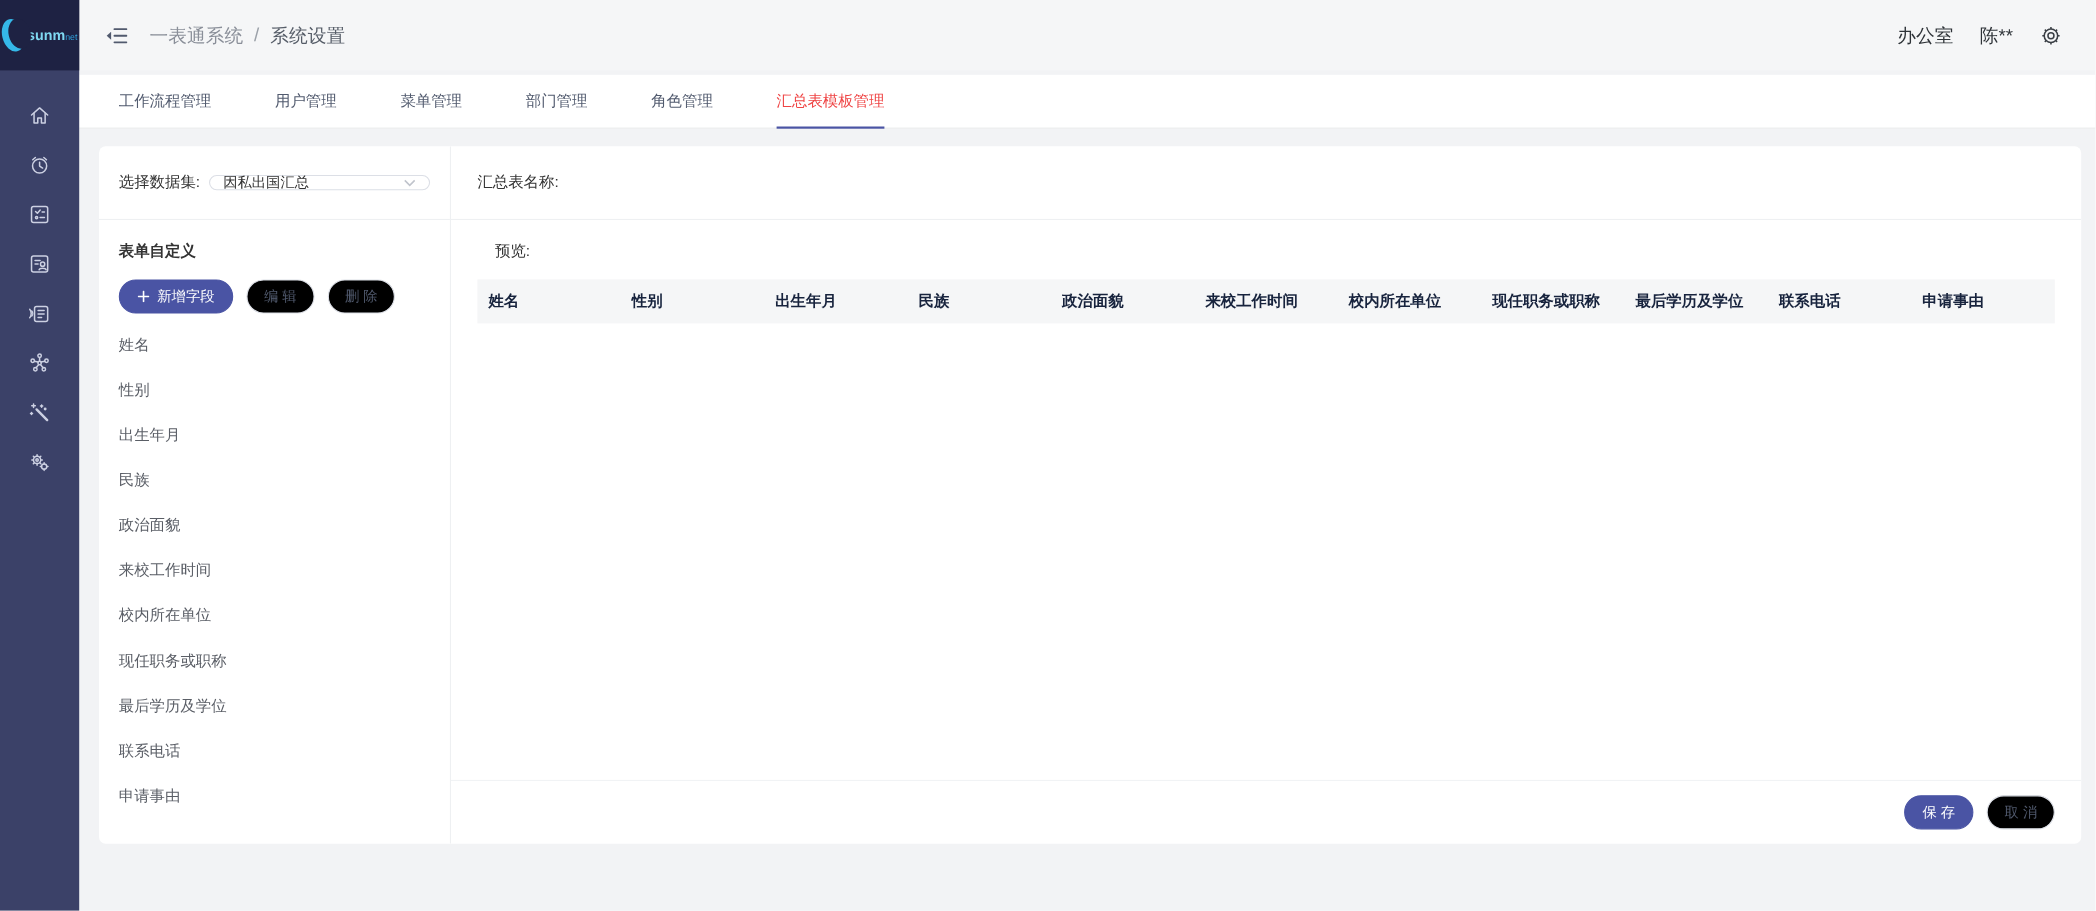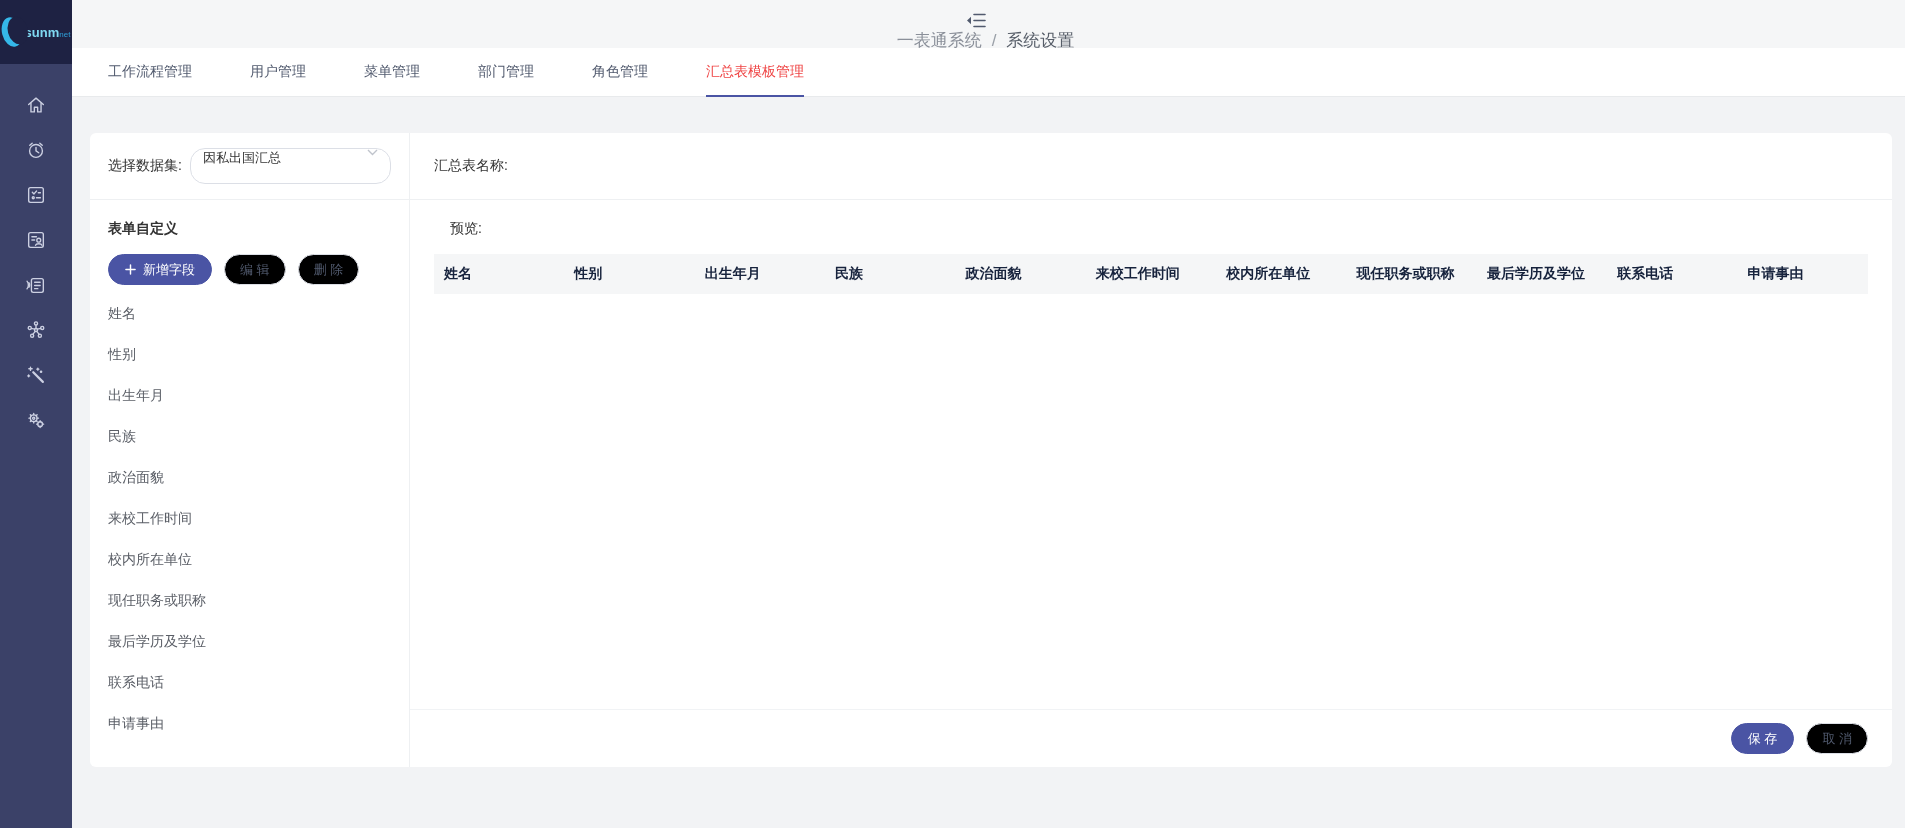--- a/index.html
+++ b/index.html
@@ -20,46 +20,46 @@
   .crescent::before { content:""; position:absolute; inset:0; background:#35b8e9; border-radius:50%; }
   .crescent::after  { content:""; position:absolute; top:1px; left:6px; width:20px; height:28px; background:#1e2243; border-radius:50%; }
   .logo-text { line-height:1; white-space:nowrap; }
   .logo-main { color:#7fd9f2; font-weight:bold; font-size:13px; letter-spacing:0; }
   .logo-suffix { color:#2f9fd8; font-size:8px; }
   .side-nav { display:flex; flex-direction:column; align-items:center; padding-top:18px; }
   .nav-item { width:72px; height:45px; display:flex; align-items:center; justify-content:center; cursor:pointer; }
   .nav-item svg { stroke:#ccd0e2; fill:none; stroke-width:1.5; stroke-linecap:round; stroke-linejoin:round; width:22px; height:22px; }
 
   
-  .topbar { position:absolute; left:72px; top:0; right:0; height:64px; background:#f5f6f7; display:flex; align-items:center; padding:12px 30px 0 24px;flex-direction:column; }
+  .topbar { position:absolute; left:72px; top:0; right:0; height:64px; background:#f5f6f7; display:flex; align-items:center; padding:0 30px 0 24px; }
   .fold-icon { cursor:pointer; margin-right:20px; }
   .fold-icon svg { stroke:#515a6e; fill:#515a6e; stroke-width:1.6; stroke-linecap:round; width:20px; height:17px; }
   .breadcrumb { font-size:17px; display:flex; gap:10px; align-items:center; }
   .crumb-root { color:#8a8f99; cursor:pointer; }
   .crumb-sep { color:#9aa0a8; }
   .crumb-current { color:#565d68; }
   .topbar-right { margin-left:auto; display:flex; align-items:center; gap:24px;text-align:center; }
   .user-dept, .user-name { font-size:17px; color:#2e3338; }
   .gear-btn { cursor:pointer; }
   .gear-btn svg { stroke:#3a3f45; fill:none; stroke-width:1.6; width:21px; height:21px; }
 
   
-  .tabstrip { position:absolute; left:72px; top:48px; right:0; height:49px; background:#fff; border-bottom:1px solid #e8eaec; display:flex; align-items:stretch; padding-left:36px; }
+  .tabstrip { position:absolute; left:72px; top:68px; right:0; height:49px; background:#fff; border-bottom:1px solid #e8eaec; display:flex; align-items:stretch; padding-left:36px; }
   .tab { font-size:14px; color:#515a6e; margin-right:58px; display:flex; align-items:center; position:relative; cursor:pointer; white-space:nowrap; }
   .tab.active { color:#ef4444; }
   .tab.active::after { content:""; position:absolute; left:0; right:0; bottom:-1px; height:2px; background:#4a54a4; }
 
   
   .card { position:absolute; left:90px; top:133px; width:1802px; height:634px; background:#fff; border-radius:6px; display:flex; overflow:hidden; }
 
   
   .left-panel { width:320px; flex:none; border-right:1px solid #eef0f2; display:flex; flex-direction:column; }
   .lp-top { height:67px; flex:none; border-bottom:1px solid #eef0f2; display:flex; align-items:center; padding:0 18px; gap:8px; }
   .field-label { font-size:14px; color:#333; white-space:nowrap; }
-  .select-box { flex:1; height:36px; border:1px solid #dcdfe6; border-radius:15px; display:flex; align-items:flex-start; padding:0 12px; cursor:pointer; background:#fff; min-width:0; }
+  .select-box { flex:1; height:14px; border:1px solid #dcdfe6; border-radius:15px; display:flex; align-items:center; padding:0 12px; cursor:pointer; background:#fff; min-width:0; }
   .select-value { font-size:13px; color:#333; flex:1; white-space:nowrap; overflow:hidden; }
   .select-box svg { stroke:#c0c4cc; fill:none; stroke-width:1.4; width:11px; height:7px; flex:none; }
   .lp-body { padding:16px 18px 0; }
   .panel-title { font-size:14px; font-weight:bold; color:#333; margin:4px 0 16px; }
   .btn-row { display:flex; gap:12px; margin-bottom:8px; }
   .btn { height:31px; border-radius:16px; display:inline-flex; align-items:center; font-size:13px; cursor:pointer; border:1px solid transparent; background:#000000; font-family:inherit; white-space:nowrap; }
   .btn-primary { background:#4a54a4; border-color:#4a54a4; color:#fff; padding:0 16px; gap:7px; }
   .btn-primary svg { stroke:#fff; stroke-width:1.6; stroke-linecap:round; width:11px; height:11px; }
   .btn-outline { border-color:#dcdfe6; color:#515a6e; padding:0 15px; }
   .field-list { list-style:none; }

